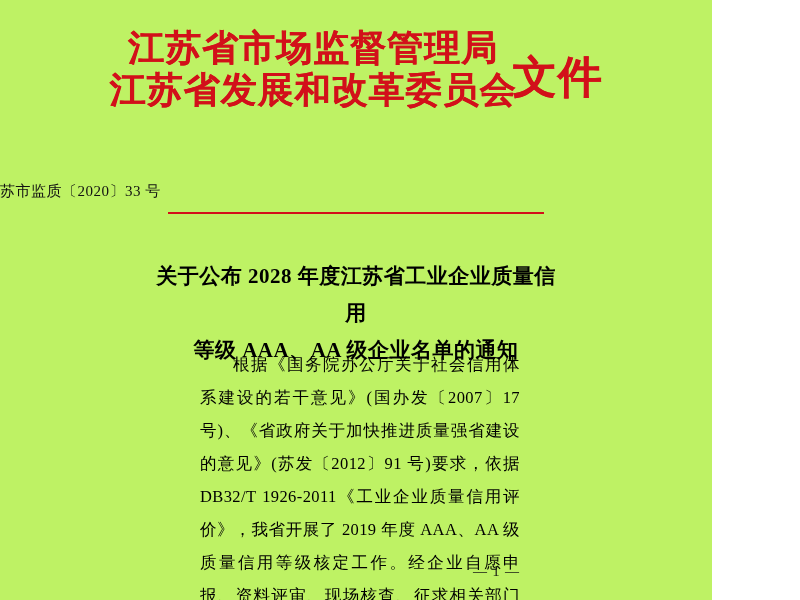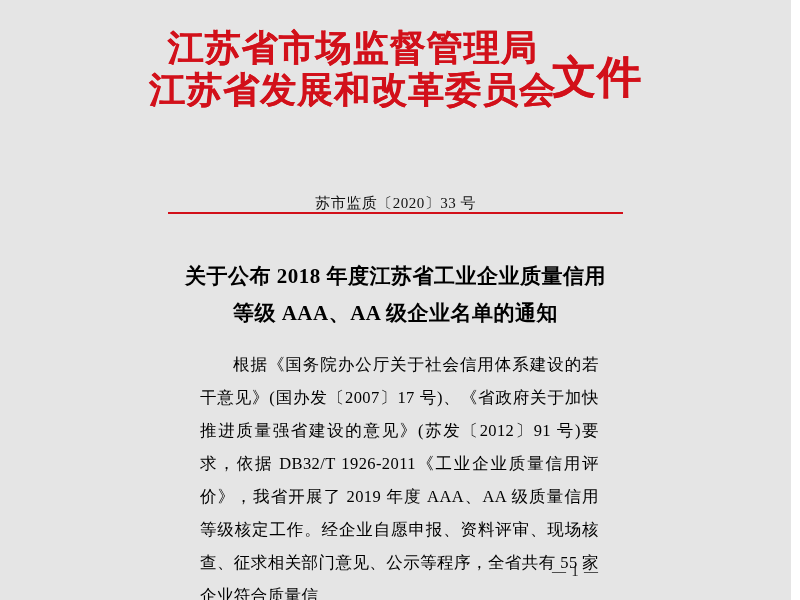--- a/index.html
+++ b/index.html
@@ -8,24 +8,24 @@
   }
   body {
     width: 800px;
     height: 600px;
     background: #ffffff;
     font-family: "Liberation Serif", serif;
     overflow: hidden;
   }
   .page {
     position: relative;
-    width: 791px;
+    width: 712px;
     height: 600px;
     box-sizing: border-box;
-    background: #e5e5e5;
+    background: #bef264;
   }
 
   
   .masthead {
     position: absolute;
     left: 0;
     right: 0;
     top: 26px;
     display: flex;
     justify-content: center;
@@ -63,25 +63,24 @@
     margin-left: -4px;
     text-shadow: 0.5px 0 0 #d2101a;
   }
 
   
   .docnum {
     position: absolute;
     left: 0;
     right: 0;
     top: 182px;
-    text-align: center;
+    text-align: left;
     font-size: 15px;
     color: #111;
     letter-spacing: 0.5px;
-    margin-top: 12px;
   }
   .red-rule {
     position: absolute;
     left: 168px;
     right: 168px;
     top: 212px;
     height: 2px;
     background: #d2101a;
   }
 
@@ -140,21 +139,21 @@
         <div class="issuer-line">江苏省发展和改革委员会</div>
       </div>
       <div class="doc-word">文件</div>
     </div>
   </div>
 
   <div class="docnum">苏市监质〔2020〕33 号</div>
   <div class="red-rule"></div>
 
   <div class="title">
-    <div>关于公布 2018 年度江苏省工业企业质量信用</div>
+    <div>关于公布 2028 年度江苏省工业企业质量信用</div>
     <div>等级 AAA、AA 级企业名单的通知</div>
   </div>
 
   <div class="body-text">
     <p class="indent">根据《国务院办公厅关于社会信用体系建设的若干意见》(国办发〔2007〕17 号)、《省政府关于加快推进质量强省建设的意见》(苏发〔2012〕91 号)要求，依据 DB32/T 1926-2011《工业企业质量信用评价》，我省开展了 2019 年度 AAA、AA 级质量信用等级核定工作。经企业自愿申报、资料评审、现场核查、征求相关部门意见、公示等程序，全省共有 55 家企业符合质量信</p>
   </div>
 
   <div class="pagenum">— 1 —</div>
 
 </div>

